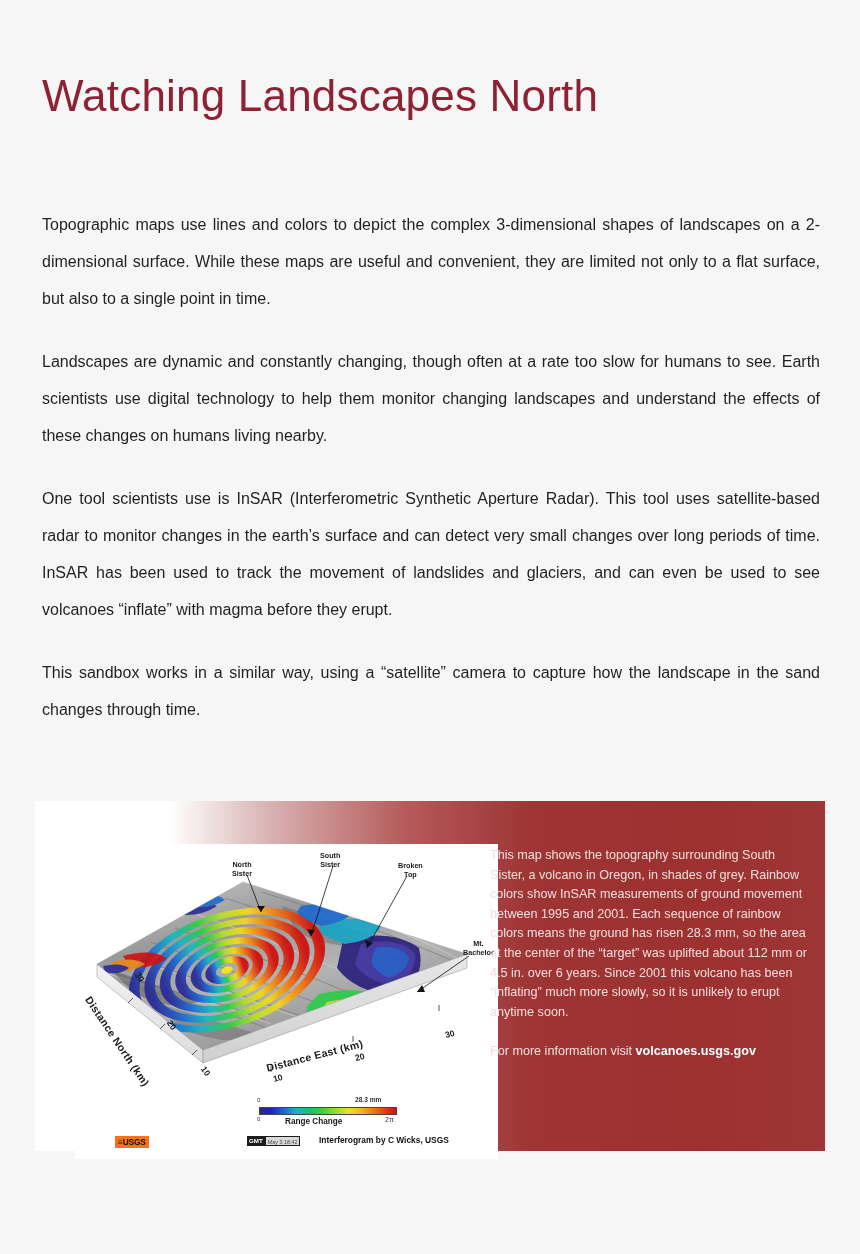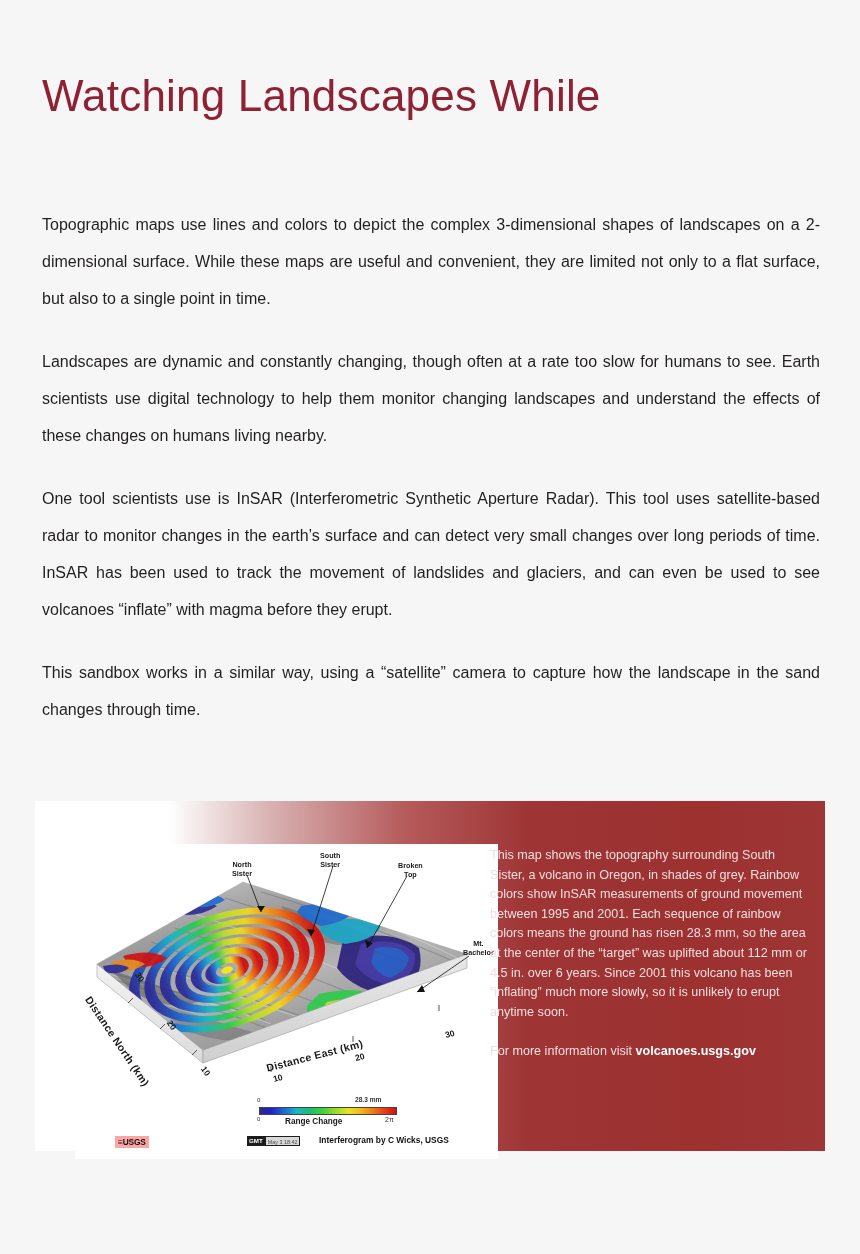--- a/index.html
+++ b/index.html
@@ -138,21 +138,21 @@
   #cb-tick-bot-left   { position: absolute; left: 10px; top: 19px; font-size: 6px; color: #333; }
   #cb-tick-bot-right  { position: absolute; left: 138px; top: 19px; font-size: 7px; color: #333; }
   #cb-title {
     position: absolute; left: 38px; top: 20px;
     font-size: 8.2px; font-weight: 700; color: #1a1a1a;
   }
 
   
   #usgs-logo {
     position: absolute; left: 40px; top: 292px;
-    background: #fca5a5;
+    background: #f97316;
     color: #111;
     font-size: 8.4px;
     font-weight: 700;
     letter-spacing: -0.2px;
     padding: 1px 3px;
     font-family: "Liberation Sans", sans-serif;
   }
   #gmt-stamp {
     position: absolute; left: 172px; top: 292px;
     display: flex; align-items: stretch; height: 10px;
@@ -182,21 +182,21 @@
   }
   #caption-column p { margin: 0; }
   #caption-main { margin-bottom: 19.6px !important; }
   #caption-link-text { }
   #caption-link-url { font-weight: 700; color: #ffffff; }
 </style>
 </head>
 <body>
 
 <h1 id="page-title">
-  <span class="tline">Watching Landscapes While</span>
+  <span class="tline">Watching Landscapes North</span>
 </h1>
 
 <div id="article-body">
   <p class="para">Topographic maps use lines and colors to depict the complex 3-dimensional shapes of landscapes on a 2-dimensional surface.  While these maps are useful and convenient, they are limited not only to a flat surface, but also to a single point in time.</p>
   <p class="para">Landscapes are dynamic and constantly changing, though often at a rate too slow for humans to see.  Earth scientists use digital technology to help them monitor changing landscapes and understand the effects of these changes on humans living nearby.</p>
   <p class="para">One tool scientists use is InSAR (Interferometric Synthetic Aperture Radar).  This tool uses satellite-based radar to monitor changes in the earth’s surface and can detect very small changes over long periods of time.  InSAR has been used to track the movement of landslides and glaciers, and can even be used to see volcanoes “inflate” with magma before they erupt.</p>
   <p class="para last">This sandbox works in a similar way, using a “satellite” camera to capture how the landscape in the sand changes through time.</p>
 </div>
 
 <section id="figure-panel">

